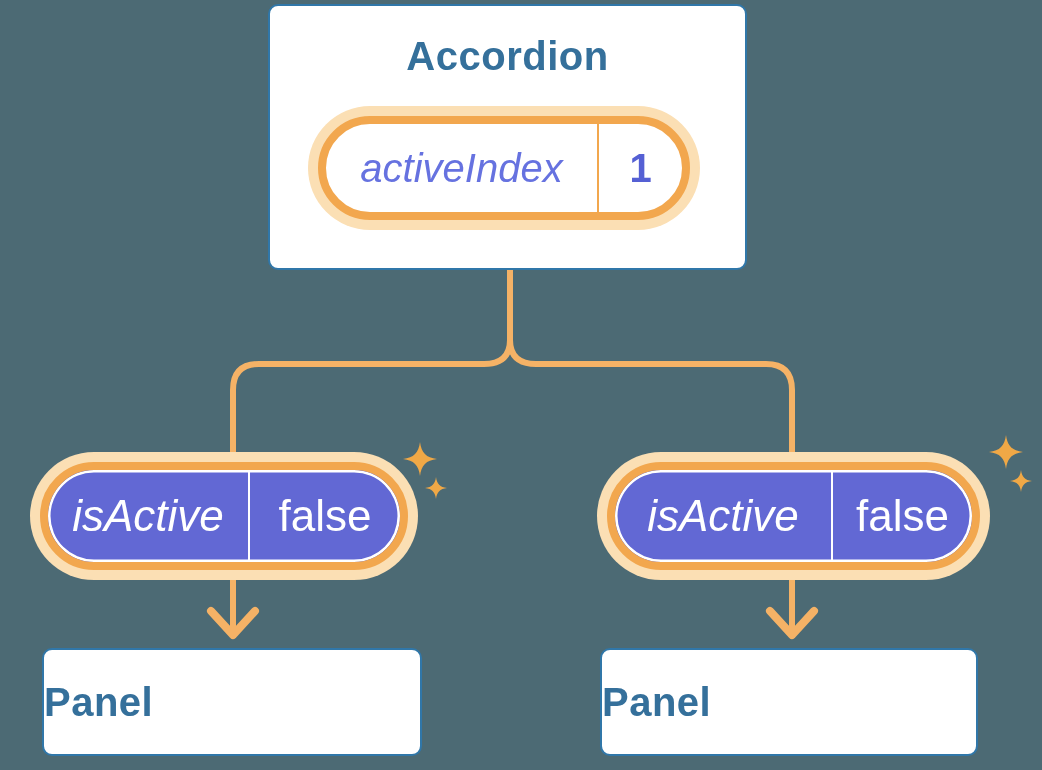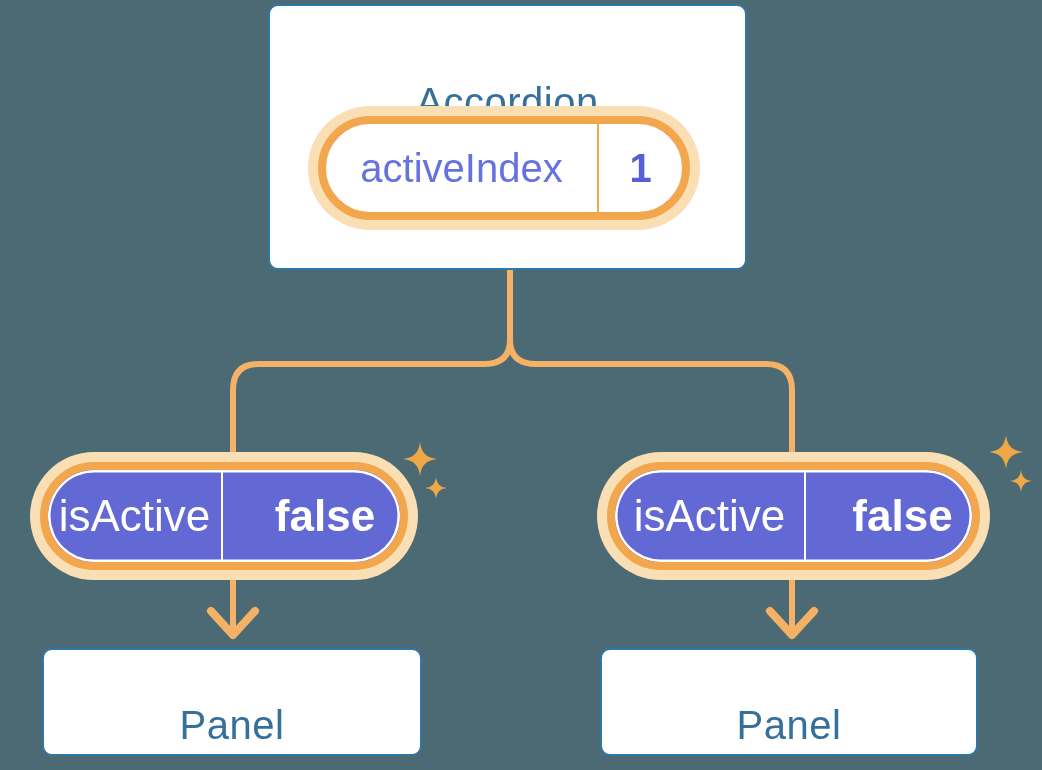--- a/index.html
+++ b/index.html
@@ -51,29 +51,28 @@
   }
   .card{
     position:absolute;
     background:#fff;
     border:2px solid var(--card-border);
     border-radius:10px;
     box-sizing:border-box;
     z-index:2;
   }
   .accordion-card{ left:268px; top:4px; width:479px; height:266px; }
-  .panel-card{ display:flex; align-items:center; justify-content:center; }
+  .panel-card{ display:flex; align-items:center; }
   .panel-card.left{ left:42px; top:648px; width:380px; height:108px; }
   .panel-card.right{ left:600px; top:648px; width:378px; height:108px; }
   .card-title{
     color:var(--blue-text);
     font-size:40px;
-    font-weight:400;
+    font-weight:700;
     letter-spacing:0.5px;
-    margin-top:46px;
   }
   .accordion-card .card-title{
     position:absolute;
     top:28px; left:0;
     width:100%;
     text-align:center;
   }
   .pill{
     position:absolute;
     display:flex;
@@ -84,39 +83,39 @@
     box-shadow:0 0 0 10px var(--halo);
     overflow:hidden;
     z-index:3;
   }
   .pill .cell{
     display:flex;
     align-items:center;
     justify-content:center;
     white-space:nowrap;
   }
-  .pill .label{ flex:1; }
+  .pill .label{ flex:1;font-style:italic; }
   .pill .divider{ width:2px; }
   .pill-top{
     left:48px; top:110px;
     width:372px; height:104px;
     background:#fff;
     font-size:40px;
   }
   .pill-top .label{ color:var(--indigo); }
   .pill-top .divider{ background:var(--ring); }
   .pill-top .value{ width:83px; color:var(--indigo-dark); font-weight:bold; }
   .pill-purple{
     background:var(--purple);
     box-shadow:0 0 0 10px var(--halo), inset 0 0 0 2.5px #ffffff;
     font-size:44px;
     color:#ffffff;
   }
   .pill-purple .divider{ background:#ffffff; }
-  .pill-purple .value{ font-weight:bold;padding-left:27px; }
+  .pill-purple .value{ font-weight:normal; }
   .pill-left{ left:40px; top:462px; width:368px; height:108px; }
   .pill-left .value{ width:150px; }
   .pill-right{ left:607px; top:462px; width:373px; height:108px; }
   .pill-right .value{ width:139px; }
 </style>
 </head>
 <body>
 
 <div class="canvas">
 

